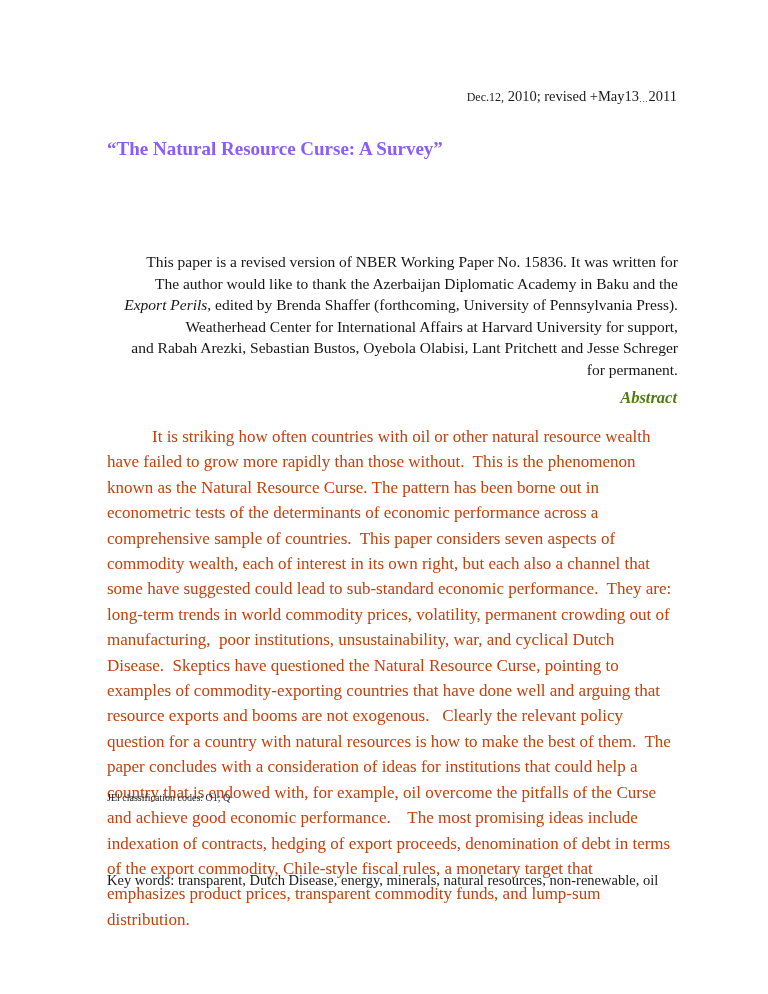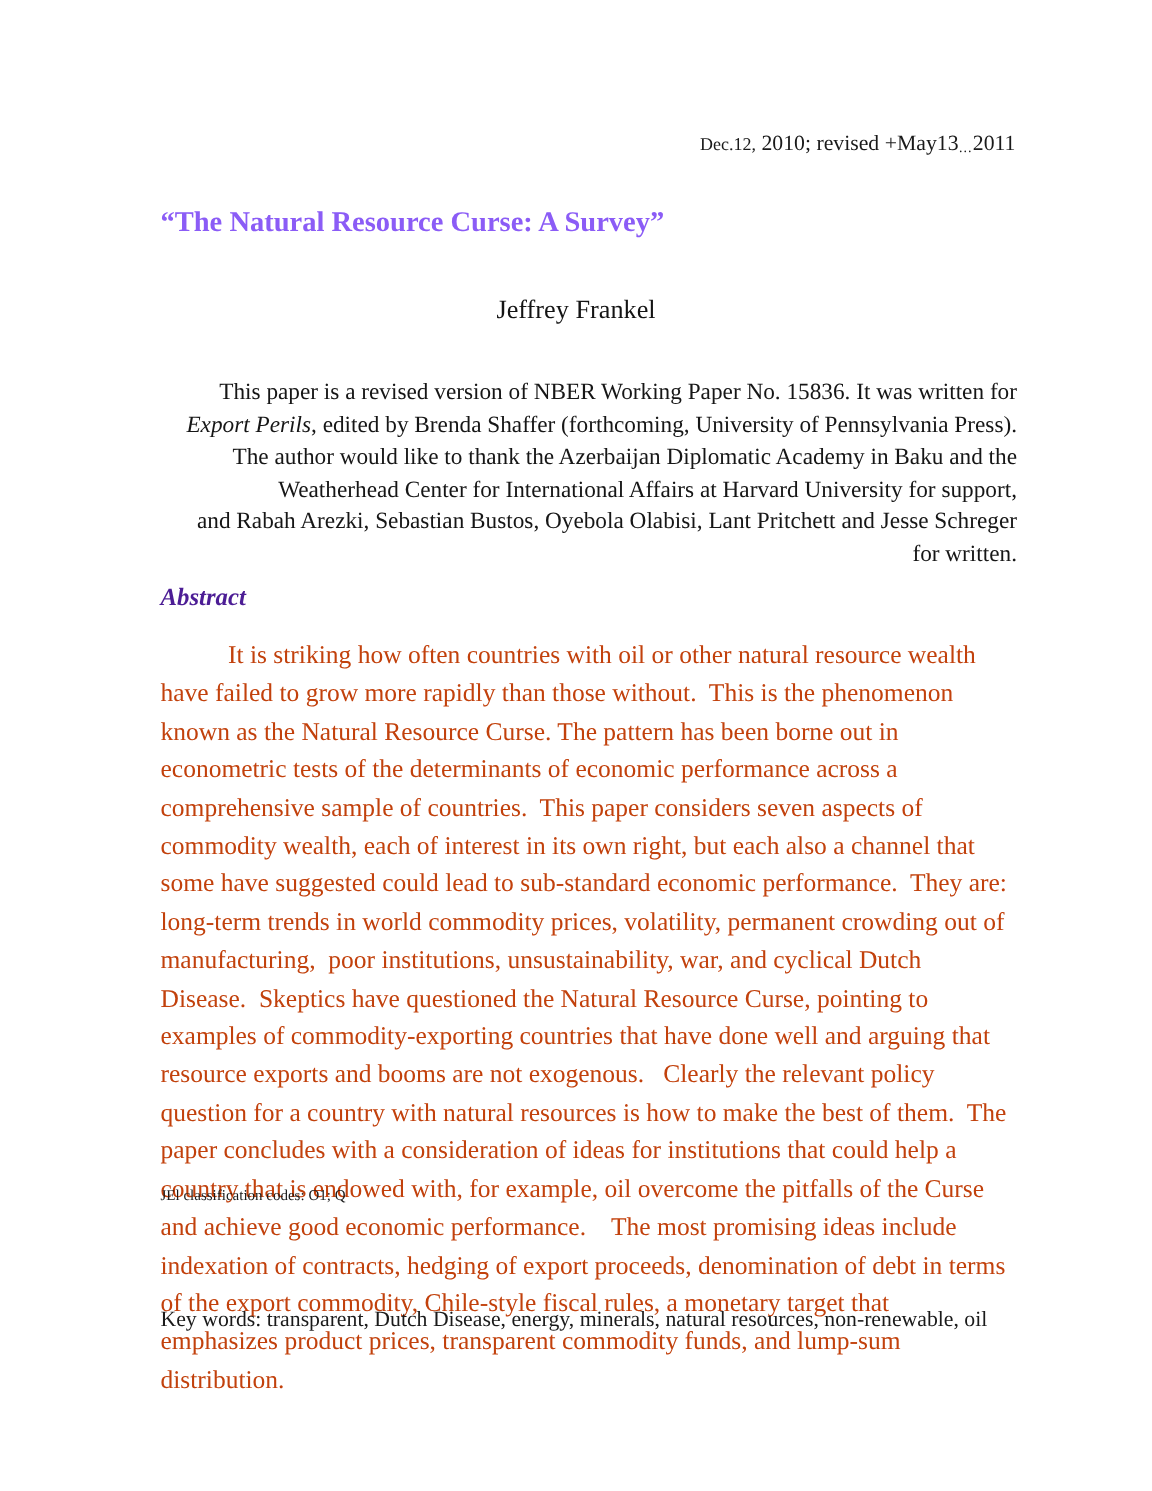--- a/index.html
+++ b/index.html
@@ -87,25 +87,25 @@
   }
   .ack-line { display: block; }
   .ack-italic { font-style: italic; }
 
   
   .abstract-heading {
     position: absolute;
     left: 107px;
     top: 388px;
     width: 570px;
-    text-align: left;
+    text-align: right;
     font-size: 16.5px;
     font-weight: bold;
     font-style: italic;
-    color: #4c1d95;
+    color: #4d7c0f;
   }
 
   
   .abstract-body {
     position: absolute;
     left: 107px;
     top: 424px;
     width: 565px;
     font-size: 17px;
     line-height: 25.4px;
@@ -141,30 +141,29 @@
 </head>
 <body>
 
 <div class="page">
 
   <div class="date-line"><span class="date-small">Dec.12,</span><span> 2010; revised +May13</span><span class="date-tiny">…</span><span>2011</span></div>
 
   <div class="doc-title">“The Natural Resource Curse: A Survey”</div>
 
   <div class="author-block">
-    <span class="author-name">Jeffrey Frankel</span>
   </div>
 
   <div class="ack-block">
     <span class="ack-line">This paper is a revised version of NBER Working Paper No. 15836.   It was written for</span>
+    <span class="ack-line">The author would like to thank the Azerbaijan Diplomatic Academy in Baku and the</span>
     <span class="ack-line"><span class="ack-italic">Export Perils</span><span>, edited by Brenda Shaffer (forthcoming, University of Pennsylvania Press).</span></span>
-    <span class="ack-line">The author would like to thank the Azerbaijan Diplomatic Academy in Baku and the</span>
     <span class="ack-line">Weatherhead Center for International Affairs at Harvard University for support,</span>
     <span class="ack-line">and Rabah Arezki, Sebastian Bustos, Oyebola Olabisi, Lant Pritchett and Jesse Schreger</span>
-    <span class="ack-line">for written.</span>
+    <span class="ack-line">for permanent.</span>
   </div>
 
   <div class="abstract-heading">Abstract</div>
 
   <div class="abstract-body">
     <p>It is striking how often countries with oil or other natural resource wealth have failed to grow more rapidly than those without.  This is the phenomenon known as the Natural Resource Curse. The pattern has been borne out in econometric tests of the determinants of economic performance across a comprehensive sample of countries.  This paper considers seven aspects of commodity wealth, each of interest in its own right, but each also a channel that some have suggested could lead to sub-standard economic performance.  They are: long-term trends in world commodity prices, volatility, permanent crowding out of manufacturing,  poor institutions, unsustainability, war, and cyclical Dutch Disease.  Skeptics have questioned the Natural Resource Curse, pointing to examples of commodity-exporting countries that have done well and arguing that resource exports and booms are not exogenous.   Clearly the relevant policy question for a country with natural resources is how to make the best of them.  The paper concludes with a consideration of ideas for institutions that could help a country that is endowed with, for example, oil overcome the pitfalls of the Curse and achieve good economic performance.    The most promising ideas include indexation of contracts, hedging of export proceeds, denomination of debt in terms of the export commodity, Chile-style fiscal rules, a monetary target that emphasizes product prices, transparent commodity funds, and lump-sum distribution.</p>
   </div>
 
   <div class="jel-line">JEl classification codes: O1; Q</div>
 

